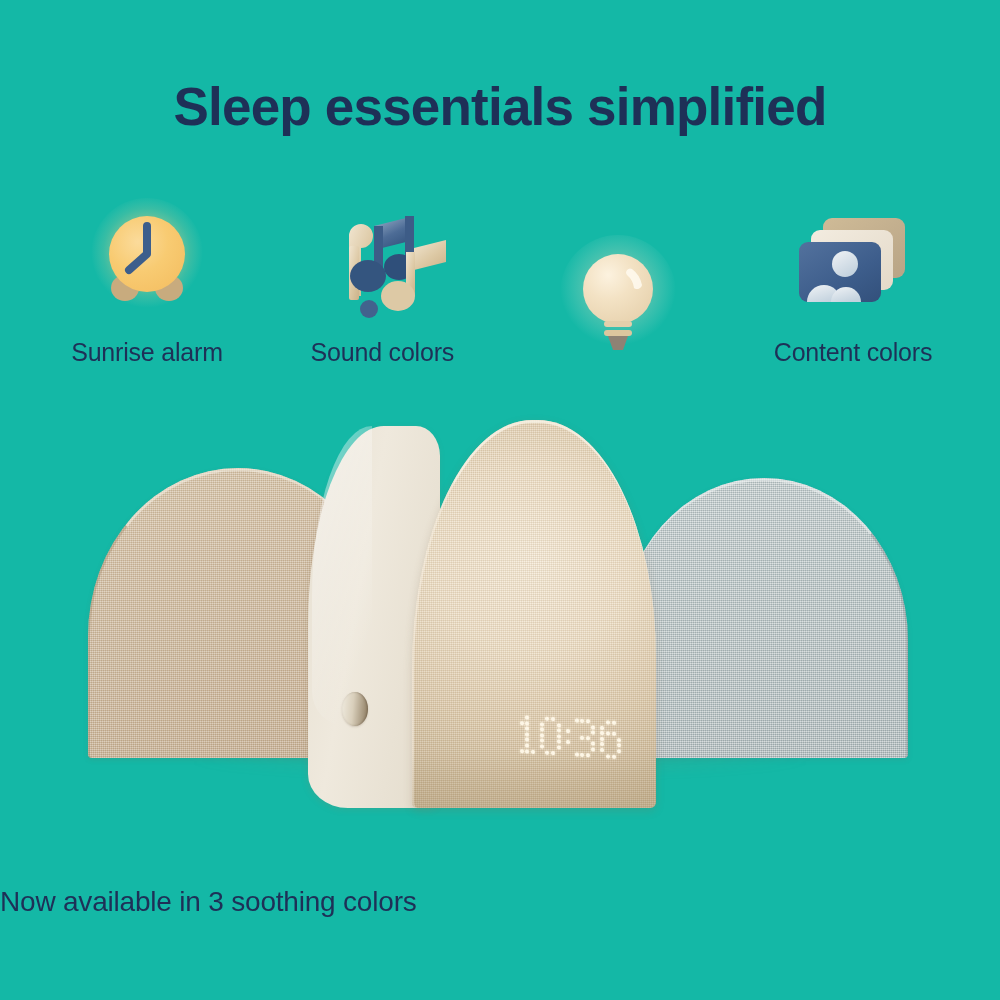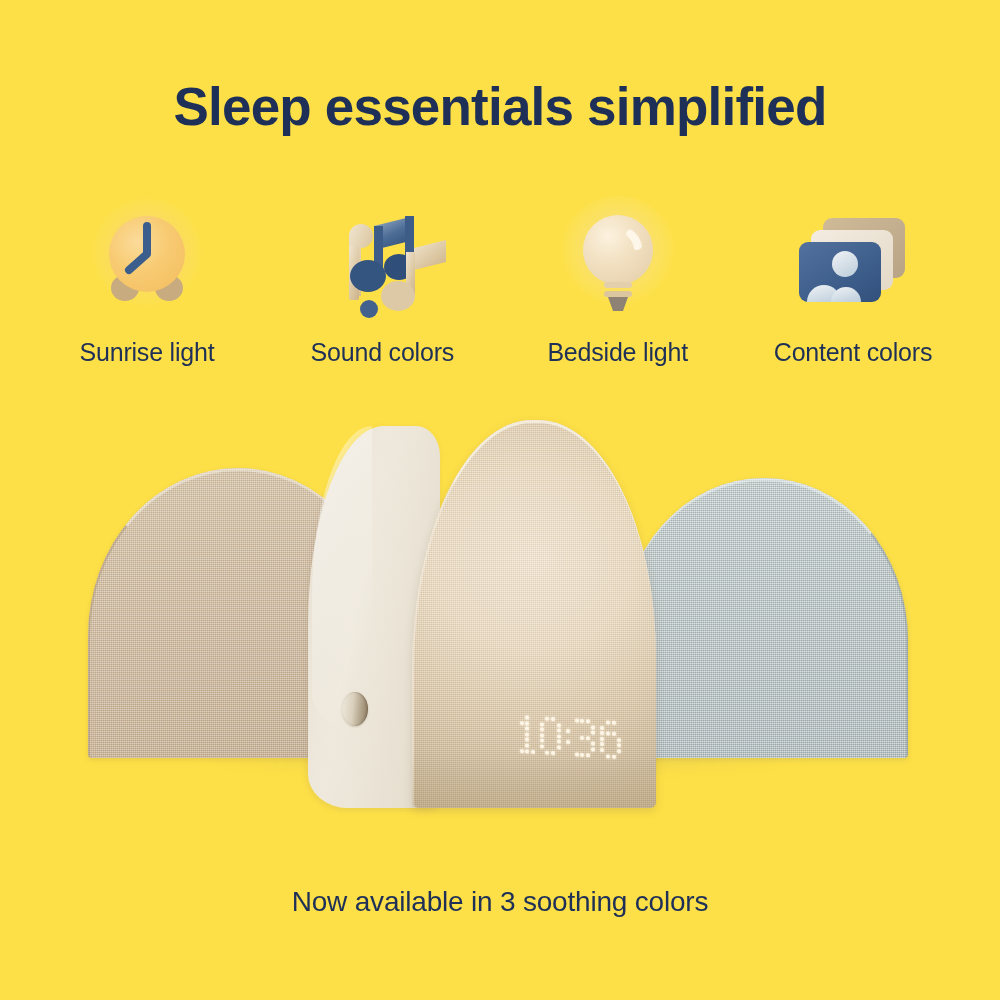--- a/index.html
+++ b/index.html
@@ -11,21 +11,21 @@
     width: 1000px;
     height: 1000px;
     background: #f1efeb;
     font-family: "Liberation Sans", sans-serif;
     overflow: hidden;
   }
   .poster {
     position: relative;
     width: 1000px;
     height: 1000px;
-    background: #fde047;
+    background: #14b8a6;
   }
 
   
   .headline {
     position: absolute;
     top: 78px;
     left: 0;
     width: 1000px;
     text-align: center;
     font-size: 53px;
@@ -233,21 +233,20 @@
     background: radial-gradient(ellipse 50% 60% at 50% 20%, rgba(150,132,105,0.17), rgba(150,132,105,0) 72%);
     filter: blur(4px);
   }
 
   
   .footer-text {
     position: absolute;
     top: 886px;
     left: 0;
     width: 1000px;
-    text-align: center;
     font-size: 28px;
     font-weight: 400;
     color: #1e3057;
     letter-spacing: -0.2px;
   }
 </style>
 </head>
 <body>
 
 <div class="poster">
@@ -272,21 +271,21 @@
               <stop offset="100%" stop-color="#f5c165"></stop>
             </radialGradient>
           </defs>
           <circle cx="66" cy="58" r="56" fill="url(#glowAmber)"></circle>
           <ellipse cx="44" cy="92" rx="14" ry="13" fill="#c8ab7e"></ellipse>
           <ellipse cx="88" cy="92" rx="14" ry="13" fill="#c8ab7e"></ellipse>
           <circle cx="66" cy="58" r="38" fill="url(#faceAmber)"></circle>
           <path d="M66 30 L66 58 L48 74" fill="none" stroke="#3c5e8c" stroke-width="8" stroke-linecap="round" stroke-linejoin="round"></path>
         </svg>
       </div>
-      <div class="feature-label">Sunrise light</div>
+      <div class="feature-label">Sunrise alarm</div>
     </div>
 
     <div class="feature">
       <div class="feature-icon">
         <svg viewBox="0 0 132 132" width="132" height="132" aria-hidden="true">
           <defs>
             <linearGradient id="blueNote" x1="20%" y1="0%" x2="80%" y2="100%">
               <stop offset="0%" stop-color="#94aac4"></stop>
               <stop offset="50%" stop-color="#4d6c96"></stop>
               <stop offset="100%" stop-color="#2f4f7a"></stop>
@@ -333,21 +332,20 @@
             </radialGradient>
           </defs>
           <circle cx="66" cy="58" r="58" fill="url(#bulbGlow)"></circle>
           <circle cx="66" cy="54" r="35" fill="url(#bulbBody)"></circle>
           <path d="M80 34 a26 26 0 0 1 10 16 a5 5 0 0 1 -8 3 a20 20 0 0 0 -7 -13 a4 4 0 0 1 5 -6 z" fill="#fffaf0" opacity="0.85"></path>
           <rect x="52" y="86" width="28" height="6" rx="3" fill="#e3cfab"></rect>
           <rect x="52" y="95" width="28" height="6" rx="3" fill="#dcc69e"></rect>
           <path d="M56 101 h20 l-5 14 h-10 z" fill="#8e8274"></path>
         </svg>
       </div>
-      <div class="feature-label">Bedside light</div>
     </div>
 
     <div class="feature">
       <div class="feature-icon">
         <svg viewBox="0 0 132 132" width="132" height="132" aria-hidden="true">
           <defs>
             <linearGradient id="cardTan" x1="0%" y1="0%" x2="100%" y2="100%">
               <stop offset="0%" stop-color="#cfbb97"></stop>
               <stop offset="100%" stop-color="#b8a486"></stop>
             </linearGradient>

